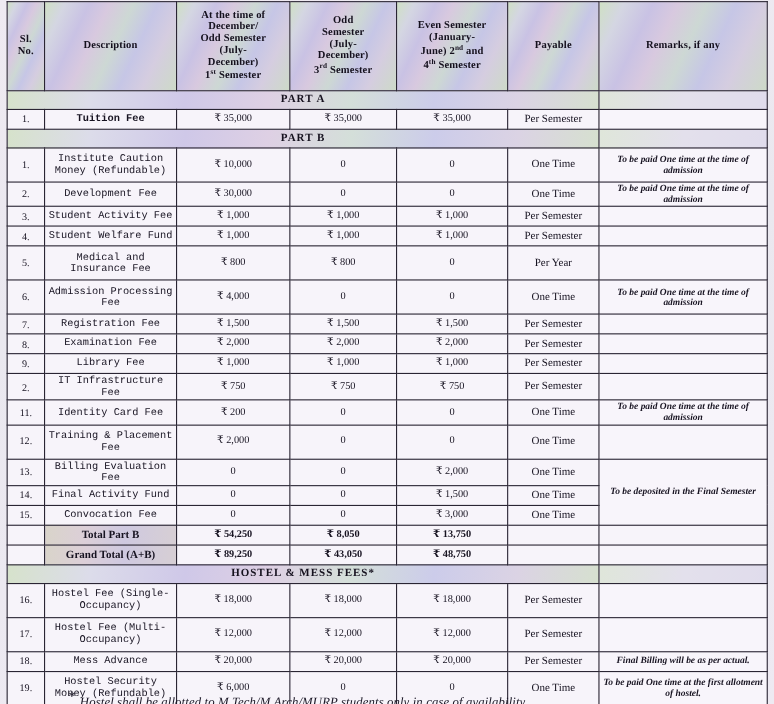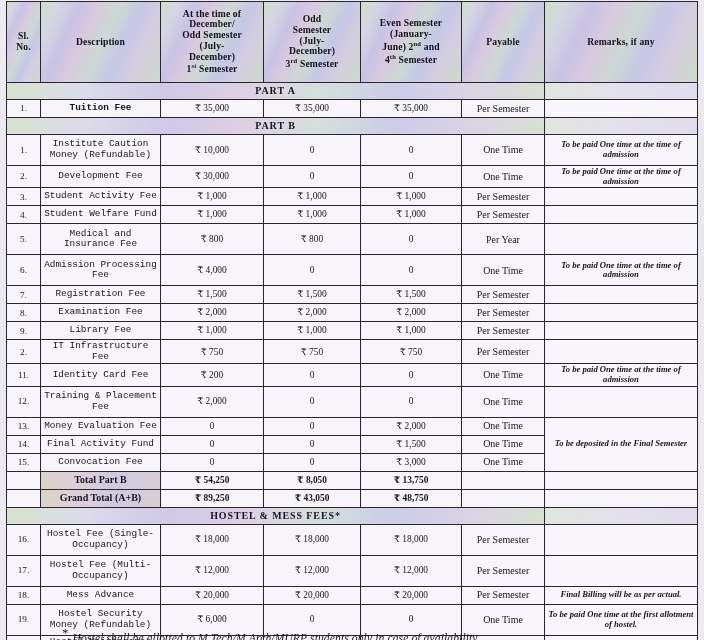--- a/index.html
+++ b/index.html
@@ -295,21 +295,21 @@
           <td class="num cell-plain">12.</td>
           <td class="desc cell-plain">Training &amp; Placement Fee</td>
           <td class="amt cell-plain">₹ 2,000</td>
           <td class="amt cell-plain">0</td>
           <td class="amt cell-plain">0</td>
           <td class="pay cell-plain">One Time</td>
           <td class="rem cell-rem"></td>
         </tr>
         <tr class="r1">
           <td class="num cell-plain">13.</td>
-          <td class="desc cell-plain">Money Evaluation Fee</td>
+          <td class="desc cell-plain">Billing Evaluation Fee</td>
           <td class="amt cell-plain">0</td>
           <td class="amt cell-plain">0</td>
           <td class="amt cell-plain">₹ 2,000</td>
           <td class="pay cell-plain">One Time</td>
           <td class="rem cell-rem" rowspan="3">To be deposited in the Final Semester</td>
         </tr>
         <tr class="r1">
           <td class="num cell-plain">14.</td>
           <td class="desc cell-plain">Final Activity Fund</td>
           <td class="amt cell-plain">0</td>

